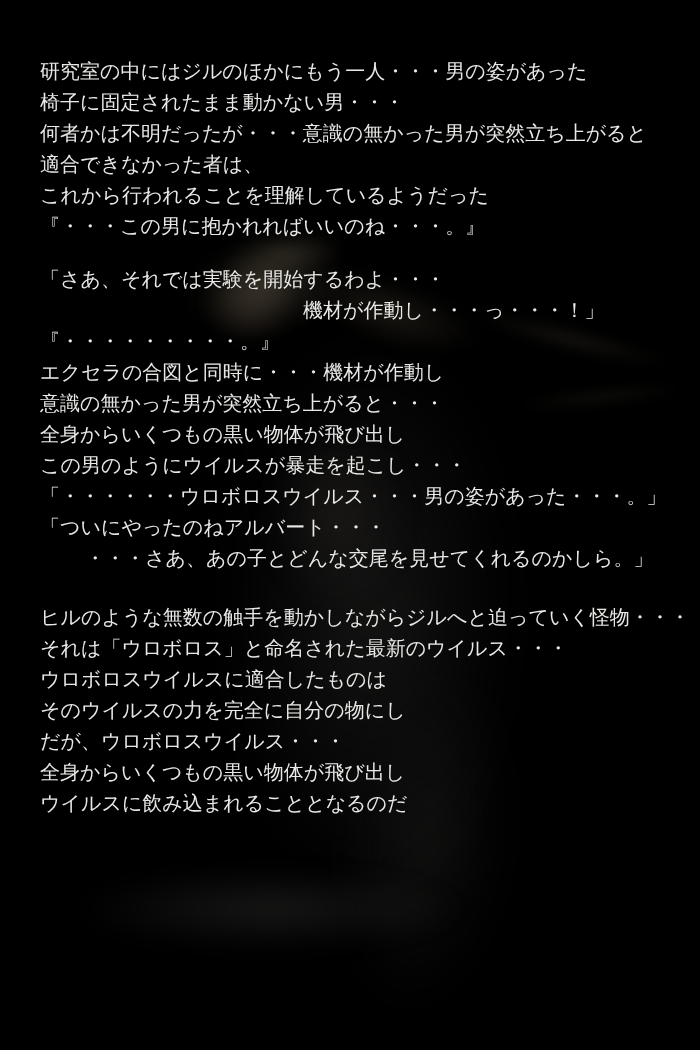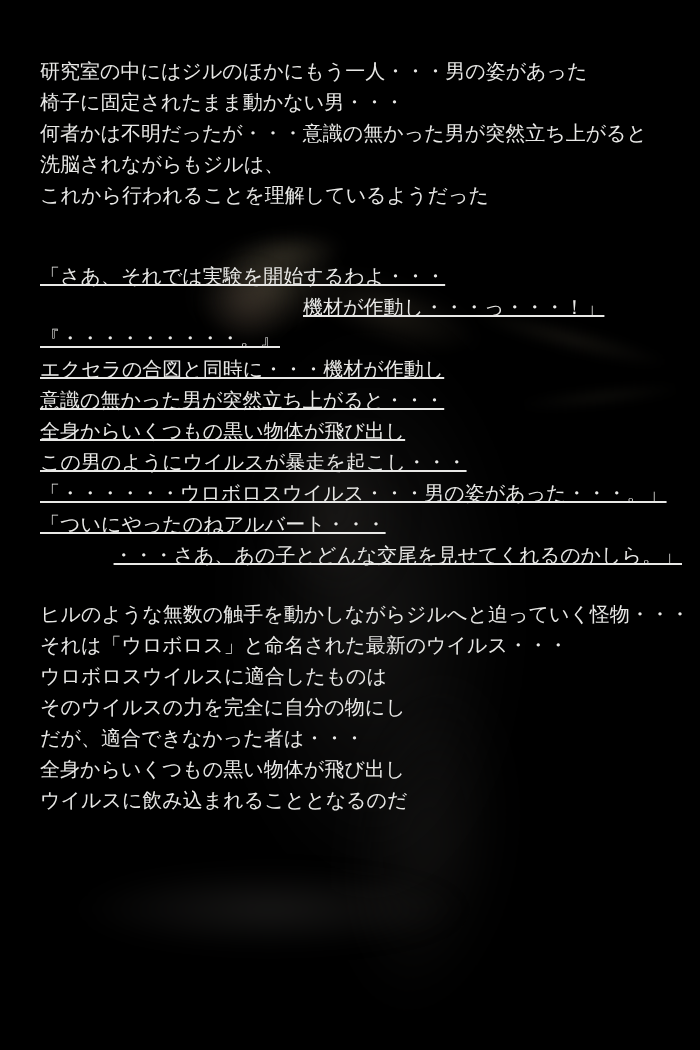--- a/index.html
+++ b/index.html
@@ -85,24 +85,24 @@
     padding: 56px 18px 0 40px;
     box-sizing: border-box;
     color: #e8e8e6;
     font-size: 20px;
     line-height: 31px;
   }
   .line {
     white-space: pre;
     height: 31px;
   }
-  .para-gap-a { margin-top: 50px; text-decoration: underline; }
+  .para-gap-a { margin-top: 22px; }
   .para-gap-b { margin-top: 28px; }
   .indent-deep { padding-left: 263px; }
-  .indent-mid  { padding-left: 45px; text-align: right; }
+  .indent-mid  { padding-left: 45px; }
 </style>
 </head>
 <body>
 
 <div class="screen">
 
   <div>
     <div class="fx fx-hair"></div>
     <div class="fx fx-hairtop"></div>
     <div class="fx fx-face"></div>
@@ -114,41 +114,42 @@
     <div class="fx fx-leg"></div>
     <div class="fx fx-smoke"></div>
   </div>
 
   <div class="text-layer">
 
     <div class="para">
       <div class="line">研究室の中にはジルのほかにもう一人・・・男の姿があった</div>
       <div class="line">椅子に固定されたまま動かない男・・・</div>
       <div class="line">何者かは不明だったが・・・意識の無かった男が突然立ち上がると</div>
-      <div class="line">洗脳されながらもジルは、</div>
+      <div class="line">適合できなかった者は、</div>
       <div class="line">これから行われることを理解しているようだった</div>
+      <div class="line">『・・・この男に抱かれればいいのね・・・。』</div>
     </div>
 
     <div class="para para-gap-a">
       <div class="line">「さあ、それでは実験を開始するわよ・・・</div>
       <div class="line indent-deep">機材が作動し・・・っ・・・！」</div>
       <div class="line">『・・・・・・・・・。』</div>
       <div class="line">エクセラの合図と同時に・・・機材が作動し</div>
       <div class="line">意識の無かった男が突然立ち上がると・・・</div>
       <div class="line">全身からいくつもの黒い物体が飛び出し</div>
       <div class="line">この男のようにウイルスが暴走を起こし・・・</div>
       <div class="line">「・・・・・・ウロボロスウイルス・・・男の姿があった・・・。」</div>
       <div class="line">「ついにやったのねアルバート・・・</div>
       <div class="line indent-mid">・・・さあ、あの子とどんな交尾を見せてくれるのかしら。」</div>
     </div>
 
     <div class="para para-gap-b">
       <div class="line">ヒルのような無数の触手を動かしながらジルへと迫っていく怪物・・・</div>
       <div class="line">それは「ウロボロス」と命名された最新のウイルス・・・</div>
       <div class="line">ウロボロスウイルスに適合したものは</div>
       <div class="line">そのウイルスの力を完全に自分の物にし</div>
-      <div class="line">だが、適合できなかった者は・・・</div>
+      <div class="line">だが、ウロボロスウイルス・・・</div>
       <div class="line">全身からいくつもの黒い物体が飛び出し</div>
       <div class="line">ウイルスに飲み込まれることとなるのだ</div>
     </div>
 
   </div>
 </div>
 
 </body></html>

